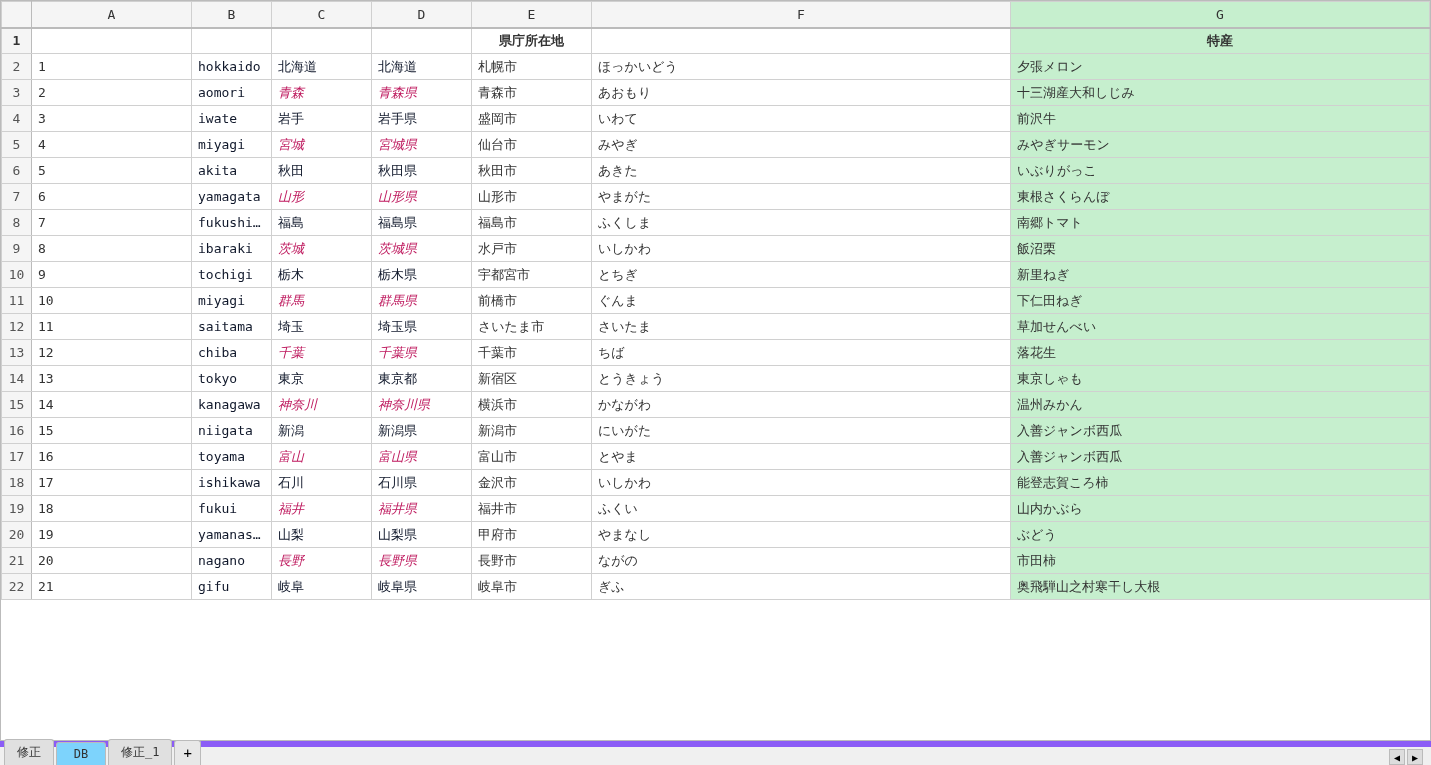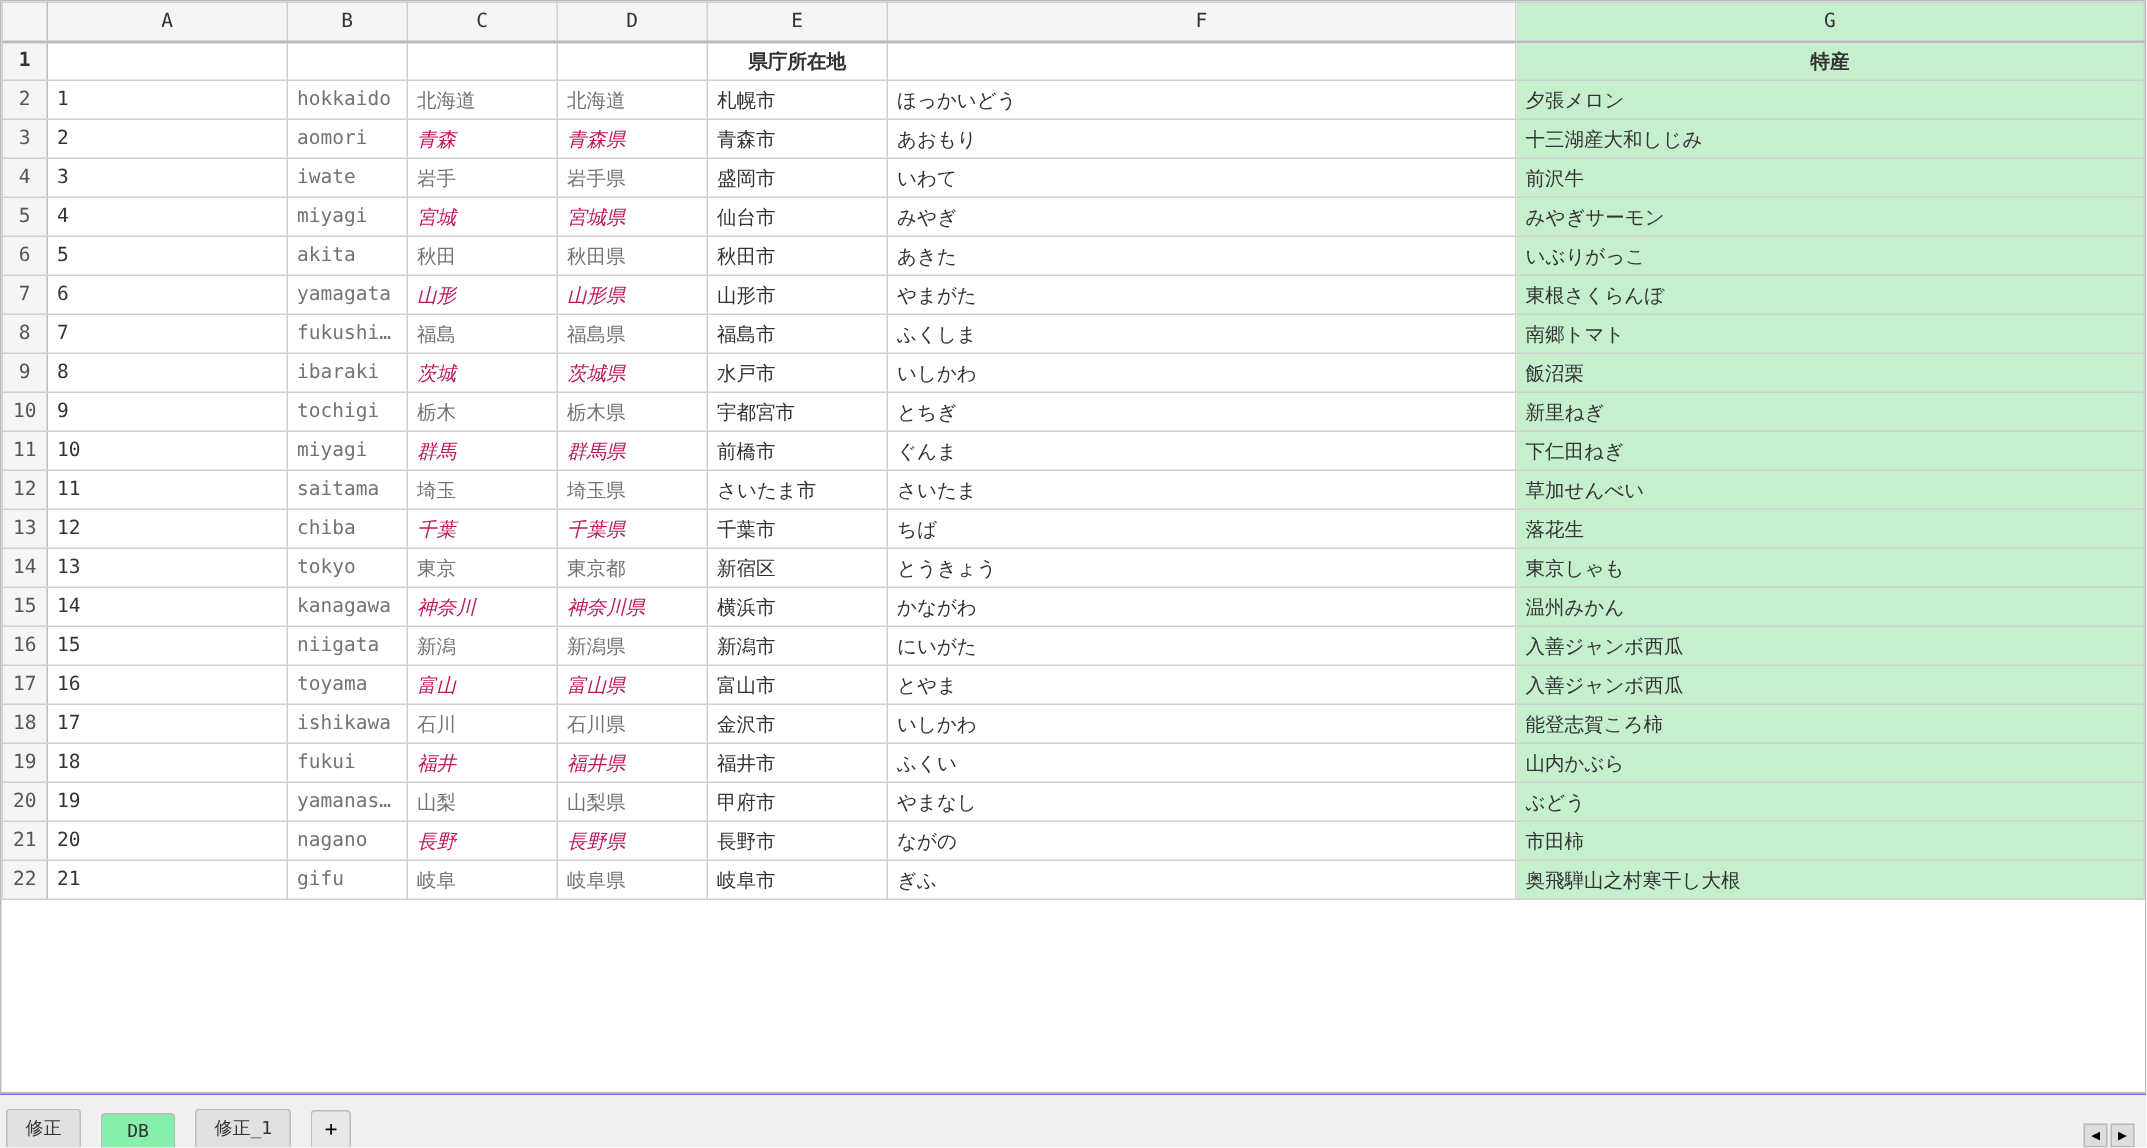--- a/index.html
+++ b/index.html
@@ -15,41 +15,41 @@
       height: 765px;
       display: flex;
       flex-direction: column;
       background: #fff;
     }
 
     .tab-bar {
       display: flex;
       align-items: flex-end;
       background: #f0f0f0;
-      border-top: 1px solid #8b5cf6;
+      border-top: 6px solid #8b5cf6;
       padding: 0 4px;
-      height: 36px;
-      gap: 13px;
+      height: 24px;
+      gap: 2px;
     }
 
     .tab {
       padding: 4px 12px;
       border: 1px solid #bbb;
       border-bottom: none;
       background: #e0e0e0;
       cursor: pointer;
       font-size: 12px;
       border-radius: 3px 3px 0 0;
       color: #333;
       min-width: 50px;
       text-align: center;
     }
 
     .tab.active {
-      background: #86efac;
+      background: #7dd3fc;
       border-bottom: 1px solid #fff;
       margin-bottom: -1px;
     }
 
     .tab-add {
       padding: 4px 8px;
       border: 1px solid #bbb;
       border-bottom: none;
       background: #e8e8e8;
       cursor: pointer;
@@ -120,21 +120,21 @@
 
     
     tr:nth-child(even) td:not(.col-row) {
       background: #fff;
     }
     tr:nth-child(odd) td:not(.col-row) {
       background: #fff;
     }
 
     
-    .blue-text { color: #737373; }
+    .blue-text { color: #0f172a; }
     .orange-text { color: #be185d; font-style: italic; }
     .black-text { color: #333; }
 
     .scroll-btn {
       width: 16px;
       height: 16px;
       background: #ddd;
       border: 1px solid #bbb;
       font-size: 10px;
       display: flex;

